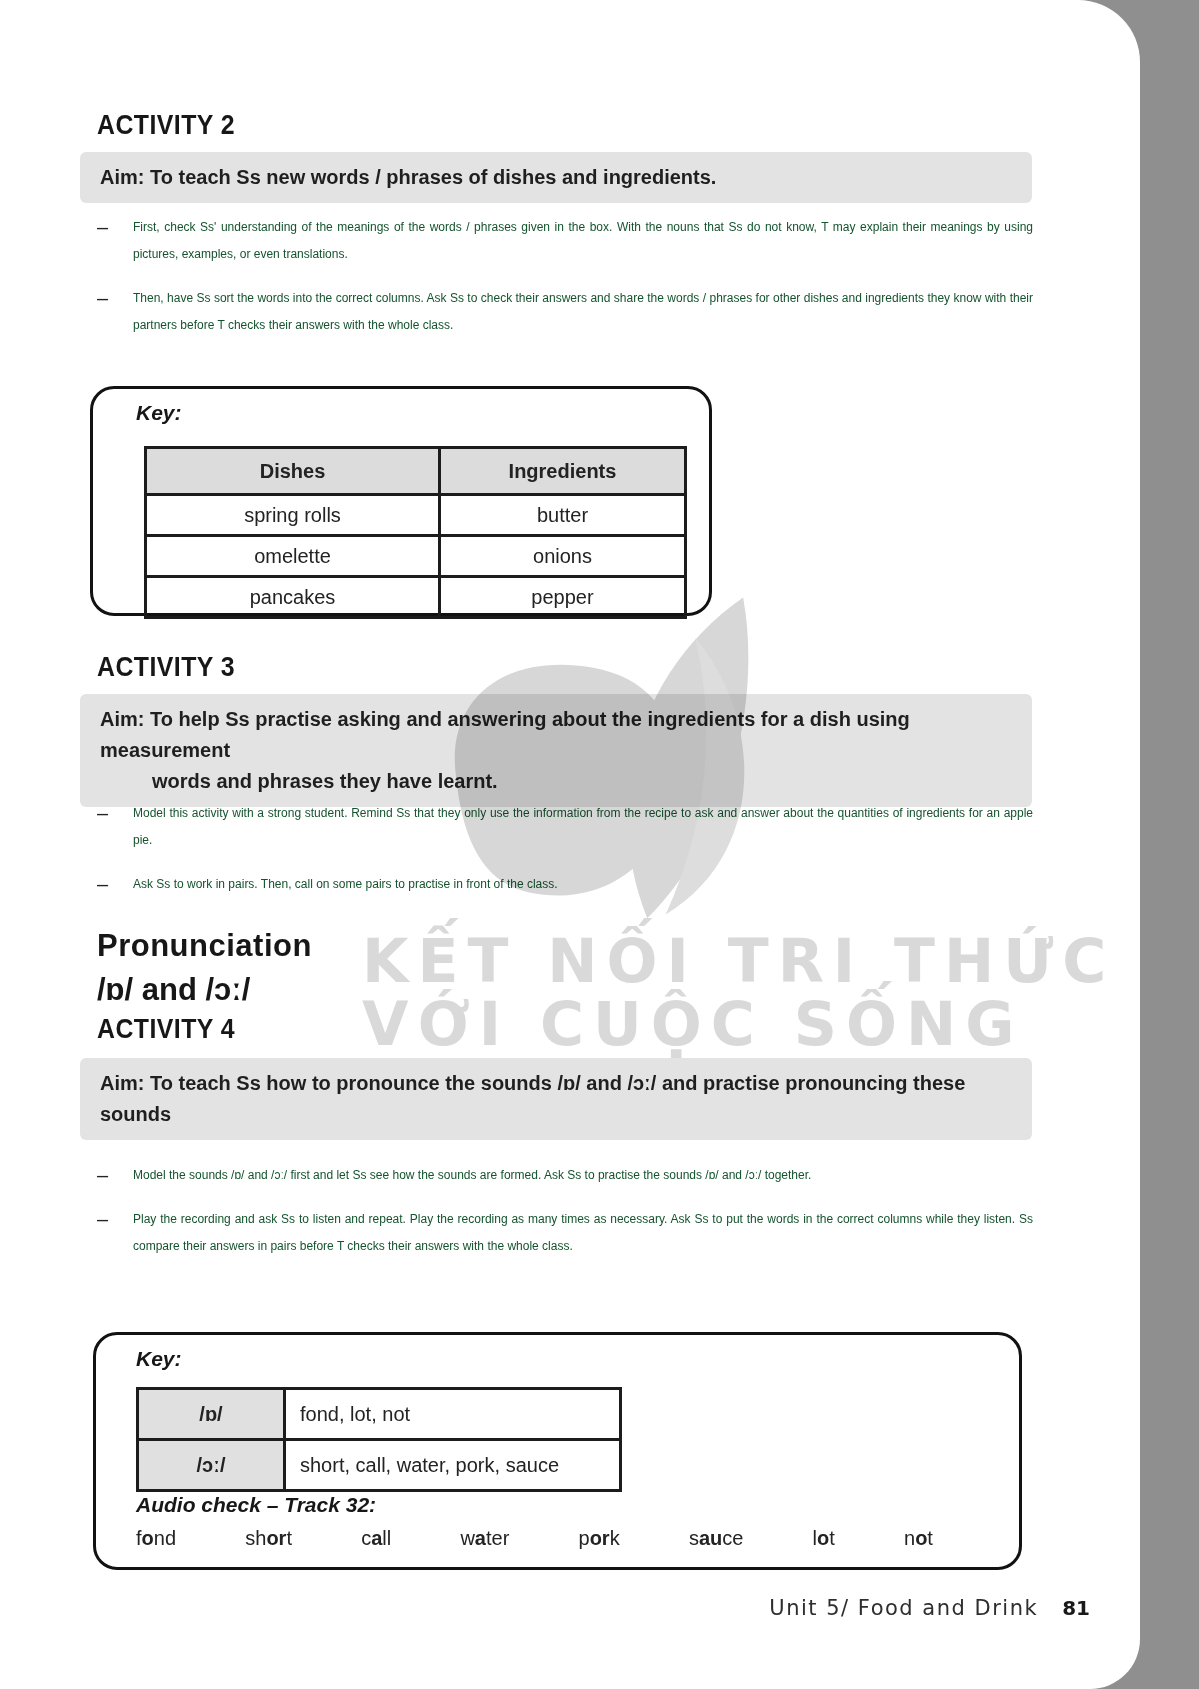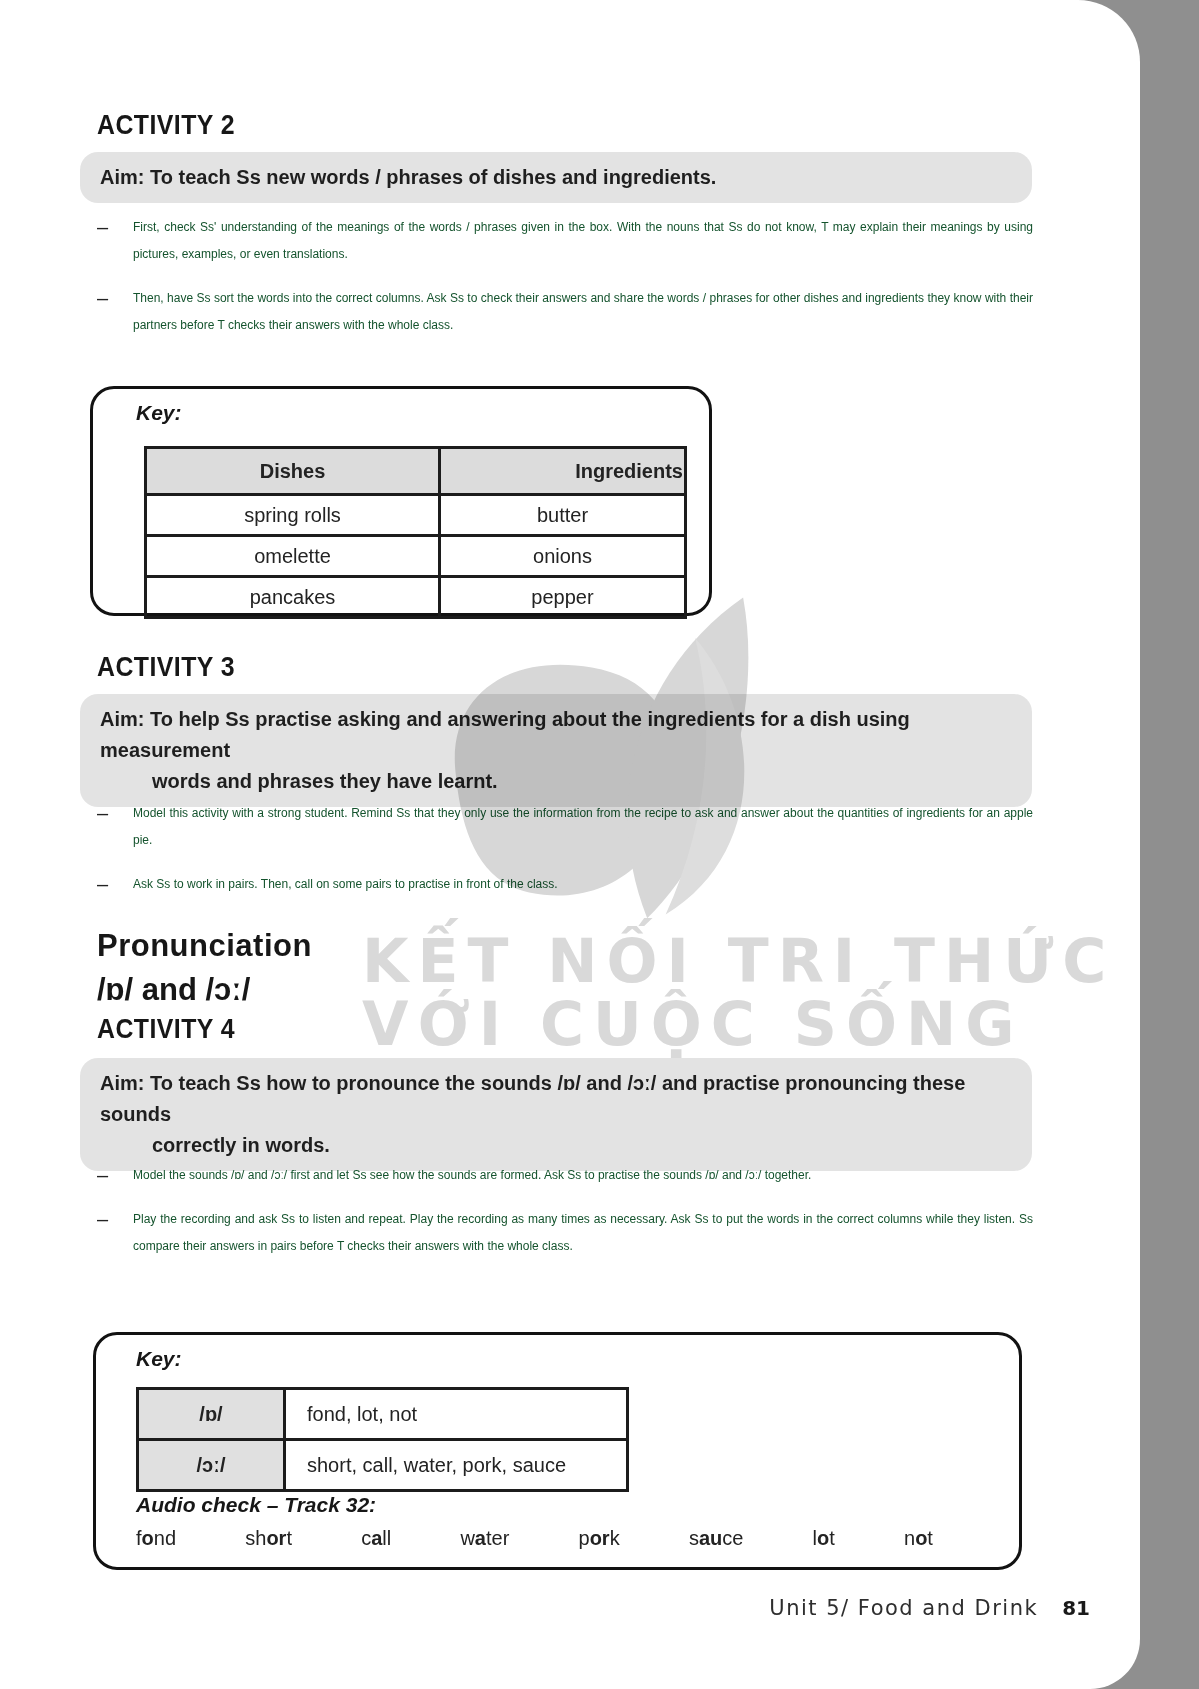--- a/index.html
+++ b/index.html
@@ -30,21 +30,21 @@
     font-size:31px;font-weight:900;color:#171717;
     letter-spacing:.5px;white-space:nowrap;
   }
   .sounds-line{
     position:absolute;left:97px;top:972px;
     font-size:31px;font-weight:700;color:#171717;white-space:nowrap;
   }
   
   .aim-box{
     position:absolute;left:80px;width:952px;
-    background:#e3e3e3;border-radius:18px;
+    background:#e3e3e3;border-radius:6px;
     padding:10px 20px;box-sizing:border-box;
     font-size:20px;font-weight:700;color:#1f1f1f;line-height:31px;
   }
   .aim-line2{margin-left:52px;}
   .aim-line2:empty{display:none;}
   
   .bullets{position:absolute;left:97px;width:936px;}
   .bullet{display:flex;margin-bottom:17px;}
   .bullet .dash{width:36px;flex:0 0 36px;font-size:20px;line-height:27px;color:#232323;}
   .bullet .btxt{flex:1;font-size:12px;line-height:27px;text-align:justify;color:#14532d;}
@@ -58,24 +58,24 @@
     position:absolute;
     font-size:21px;font-weight:700;font-style:italic;color:#171717;
   }
   
   table{border-collapse:collapse;}
   td,th{border:3px solid #1c1c1c;font-size:20px;color:#232323;}
   .tbl1{position:absolute;left:51px;top:57px;}
   .tbl1 th{background:#dcdcdc;font-weight:700;height:42px;}
   .tbl1 td{height:36px;text-align:center;font-weight:400;}
   .tbl1 .c1{width:289px;}
-  .tbl1 .c2{width:241px;text-align:right;}
+  .tbl1 .c2{width:241px;}
   .tbl2{position:absolute;left:40px;top:52px;}
   .tbl2 .snd{background:#e0e0e0;width:142px;height:46px;text-align:center;font-weight:700;}
-  .tbl2 .wrds{width:318px;padding-left:21px;text-align:left;font-weight:400;}
+  .tbl2 .wrds{width:318px;padding-left:14px;text-align:left;font-weight:400;}
   .audio-label{
     position:absolute;left:40px;top:158px;
     font-size:21px;font-weight:700;font-style:italic;color:#171717;
   }
   .audio-row{
     position:absolute;left:40px;top:192px;width:797px;
     display:flex;justify-content:space-between;
     font-size:20px;color:#232323;
   }
   .audio-row b{font-weight:700;}
@@ -162,21 +162,20 @@
     </div>
   </div>
 
   <div class="pron-heading">Pronunciation</div>
   <div class="sounds-line">/ɒ/ and /ɔː/</div>
 
   <div class="act-heading" style="top:1014px;">ACTIVITY 4</div>
 
   <div class="aim-box" style="top:1058px;">
     <div>Aim: To teach Ss how to pronounce the sounds /ɒ/ and /ɔː/ and practise pronouncing these sounds</div>
-    <div class="aim-line2">correctly in words.</div>
   </div>
 
   <div class="bullets" style="top:1162px;">
     <div class="bullet">
       <div class="dash">–</div>
       <div class="btxt">Model the sounds /ɒ/ and /ɔː/ first and let Ss see how the sounds are formed. Ask Ss to practise the sounds /ɒ/ and /ɔː/ together.</div>
     </div>
     <div class="bullet">
       <div class="dash">–</div>
       <div class="btxt">Play the recording and ask Ss to listen and repeat. Play the recording as many times as necessary. Ask Ss to put the words in the correct columns while they listen. Ss compare their answers in pairs before T checks their answers with the whole class.</div>

